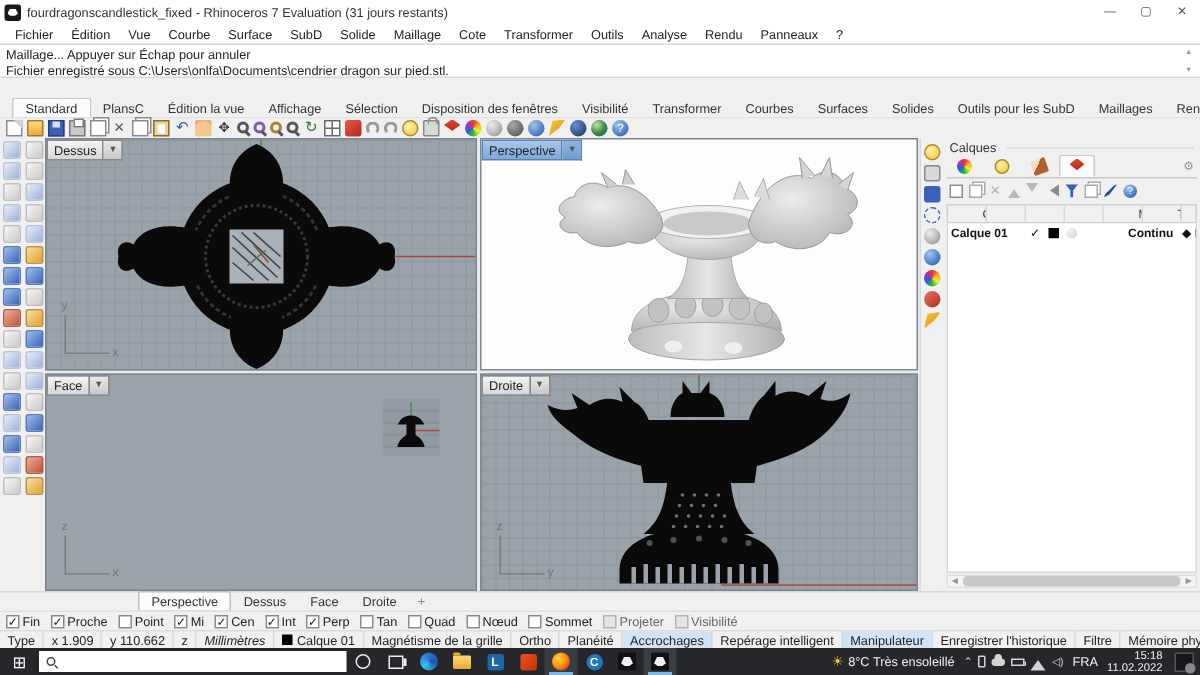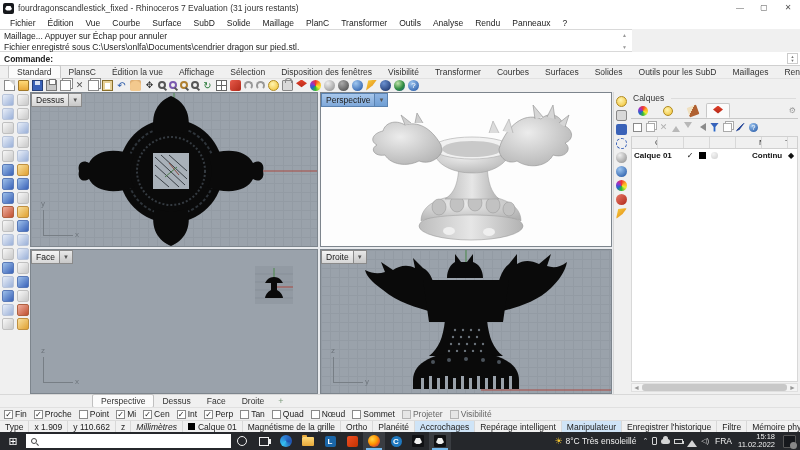--- a/index.html
+++ b/index.html
@@ -13,21 +13,21 @@
   .app-ico::after { content:""; position:absolute; left:2px; top:3px; width:7px; height:5px; background:#fff; clip-path:polygon(0 70%,25% 0,75% 0,100% 70%,75% 100%,25% 100%); }
   .titlebar .title { font-size:8.5px; color:#333; white-space:nowrap; }
   .wcs { margin-left:auto; display:flex; }
   .wc { width:24px; height:16px; text-align:center; line-height:15px; color:#555; font-size:8px; }
 
   
   .menubar { position:absolute; left:0; top:16px; width:800px; height:13px; background:#fff; display:flex; align-items:center; padding-left:4px; }
   .menu-item { padding:0 6px; font-size:8.5px; color:#222; white-space:nowrap; }
 
   
-  .cmd-hist { position:absolute; left:0; top:29px; width:632px; height:23px; background:#fff; border-top:1px solid #d9d9d9; border-bottom:1px solid #d9d9d9; padding:1px 14px 0 4px; line-height:10.5px; font-size:8.5px; color:#222; }
+  .cmd-hist { position:absolute; left:0; top:29px; width:800px; height:23px; background:#fff; border-top:1px solid #d9d9d9; border-bottom:1px solid #d9d9d9; padding:1px 14px 0 4px; line-height:10.5px; font-size:8.5px; color:#222; }
   .cmd-scroll { position:absolute; right:1px; top:0; width:13px; height:22px; display:flex; flex-direction:column; justify-content:space-between; align-items:center; color:#999; font-size:5px; }
   .cmd-line { position:absolute; left:0; top:52px; width:800px; height:14px; background:#fff; border-bottom:1px solid #cfcfcf; padding:2px 16px 0 4px; font-size:8.5px; }
   .cmd-line b { font-weight:bold; }
   .spinner { position:absolute; right:2px; top:1px; width:11px; height:11px; border:1px solid #ccc; display:flex; flex-direction:column; align-items:center; justify-content:center; color:#777; font-size:4px; line-height:4px; }
 
   
   .ttabs { position:absolute; left:0; top:66px; width:800px; height:13px; background:#f0f0f0; display:flex; align-items:flex-end; padding-left:8px; border-bottom:1px solid #e2e2e2; }
   .ttab { padding:1px 8px 1px; font-size:8.5px; color:#333; white-space:nowrap; }
   .ttab.active { background:#fbfbfb; border:1px solid #c8c8c8; border-bottom:none; border-radius:2px 2px 0 0; }
 
@@ -232,45 +232,38 @@
 
   <div class="menubar">
     <span class="menu-item">Fichier</span>
     <span class="menu-item">Édition</span>
     <span class="menu-item">Vue</span>
     <span class="menu-item">Courbe</span>
     <span class="menu-item">Surface</span>
     <span class="menu-item">SubD</span>
     <span class="menu-item">Solide</span>
     <span class="menu-item">Maillage</span>
-    <span class="menu-item">PlanC</span>
+    <span class="menu-item">Cote</span>
     <span class="menu-item">Transformer</span>
     <span class="menu-item">Outils</span>
     <span class="menu-item">Analyse</span>
     <span class="menu-item">Rendu</span>
     <span class="menu-item">Panneaux</span>
     <span class="menu-item">?</span>
   </div>
 
   <div class="cmd-hist">
     <div>Maillage... Appuyer sur Échap pour annuler</div>
     <div>Fichier enregistré sous C:\Users\onlfa\Documents\cendrier dragon sur pied.stl.</div>
     <div class="cmd-scroll">
       <span>▲</span>
       <span>▼</span>
     </div>
   </div>
 
-  <div class="cmd-line">
-    <b>Commande:</b>
-    <span class="spinner">
-      <span>▲</span>
-      <span>▼</span>
-    </span>
-  </div>
 
   <div class="ttabs">
     <span class="ttab active">Standard</span>
     <span class="ttab">PlansC</span>
     <span class="ttab">Édition la vue</span>
     <span class="ttab">Affichage</span>
     <span class="ttab">Sélection</span>
     <span class="ttab">Disposition des fenêtres</span>
     <span class="ttab">Visibilité</span>
     <span class="ttab">Transformer</span>

